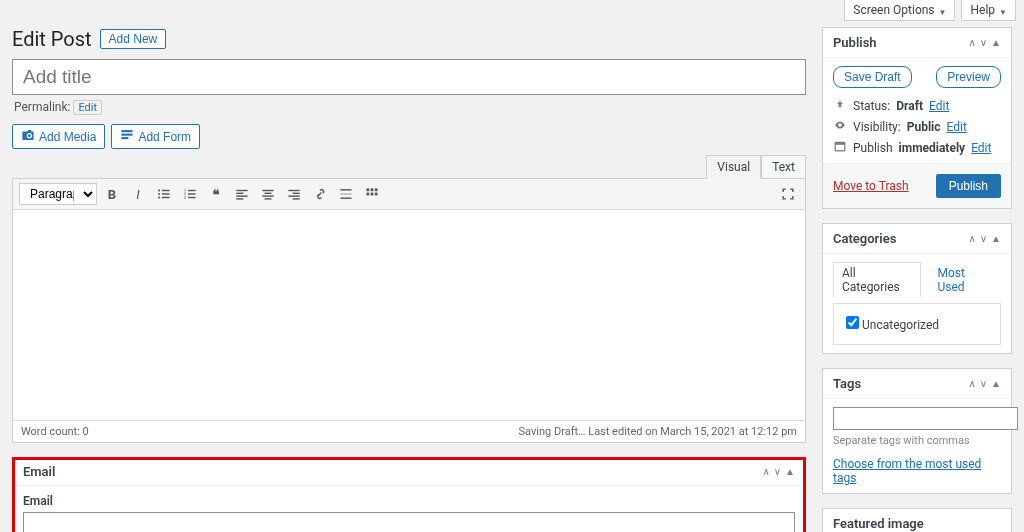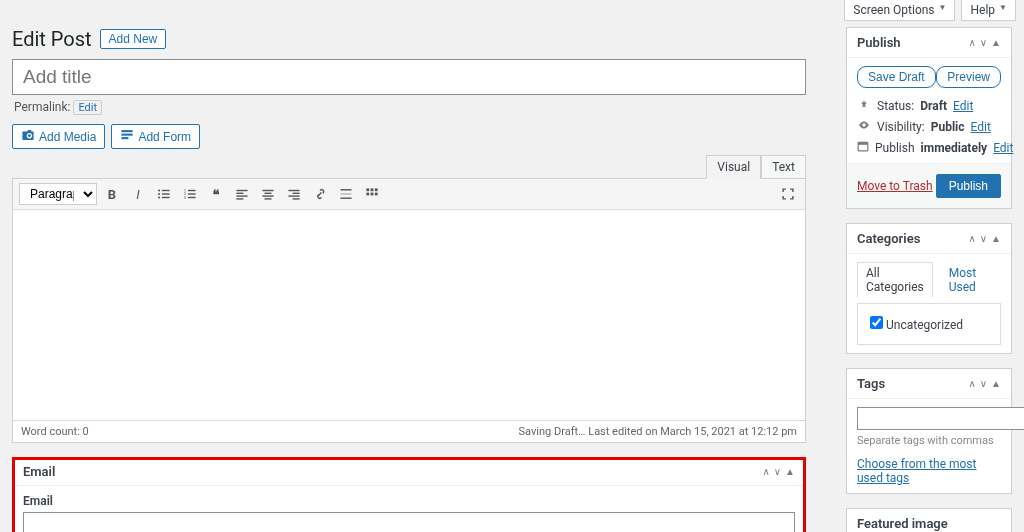--- a/index.html
+++ b/index.html
@@ -14,21 +14,21 @@
     }
     .top-bar { display: flex; justify-content: flex-end; gap: 6px; padding: 0 8px 6px 0; }
     .top-tab {
       background: #fff;
       border: 1px solid #ccd0d4;
       border-top: none;
       padding: 3px 8px;
       font-size: 12px;
       cursor: pointer;
       display: flex;
-      align-items: flex-start;
+      align-items: flex-end;
       gap: 4px;
     }
     .top-tab .tri { font-size: 8px; color: #666; }
     .layout { display: flex; gap: 16px; padding: 0 12px; }
     .main-col { flex: 1; min-width: 0; }
     .side-col { width: 190px; flex: none; }
 
     .page-title-row { display: flex; align-items: center; gap: 8px; margin-bottom: 8px; }
     h1.page-title { font-size: 20px; font-weight: 400; color: #1d2327; }
     .hdr-btn {
@@ -85,21 +85,21 @@
       padding: 6px 10px; border-bottom: 1px solid #eee;
     }
     .meta-head h2 { font-size: 13px; font-weight: 600; }
     .meta-ctrls { display: flex; gap: 4px; color: #787c82; font-size: 10px; }
     .meta-ctrls span { cursor: pointer; }
     .meta-body { padding: 8px 10px 12px; }
     .meta-body label { font-size: 12px; font-weight: 600; display: block; margin-bottom: 4px; }
     .wide-input { width: 100%; border: 1px solid #8c8f94; padding: 4px; font-size: 13px; }
 
     
-    .sbox { background: #fff; border: 1px solid #ccd0d4; margin-bottom: 14px; margin-left: 24px; }
+    .sbox { background: #fff; border: 1px solid #ccd0d4; margin-bottom: 14px; }
     .sbox-head {
       display: flex; justify-content: space-between; align-items: center;
       padding: 7px 10px; border-bottom: 1px solid #eee;
     }
     .sbox-head h3 { font-size: 13px; font-weight: 600; }
     .sbox-body { padding: 8px 10px; font-size: 12px; }
     .sbox-row { display: flex; align-items: center; gap: 6px; margin-bottom: 6px; }
     .sbox-row .ic { width: 14px; text-align: center; color: #787c82; font-size: 12px; }
     .btn-outline {
       border: 1px solid #2271b1; color: #2271b1; background: #fff;

